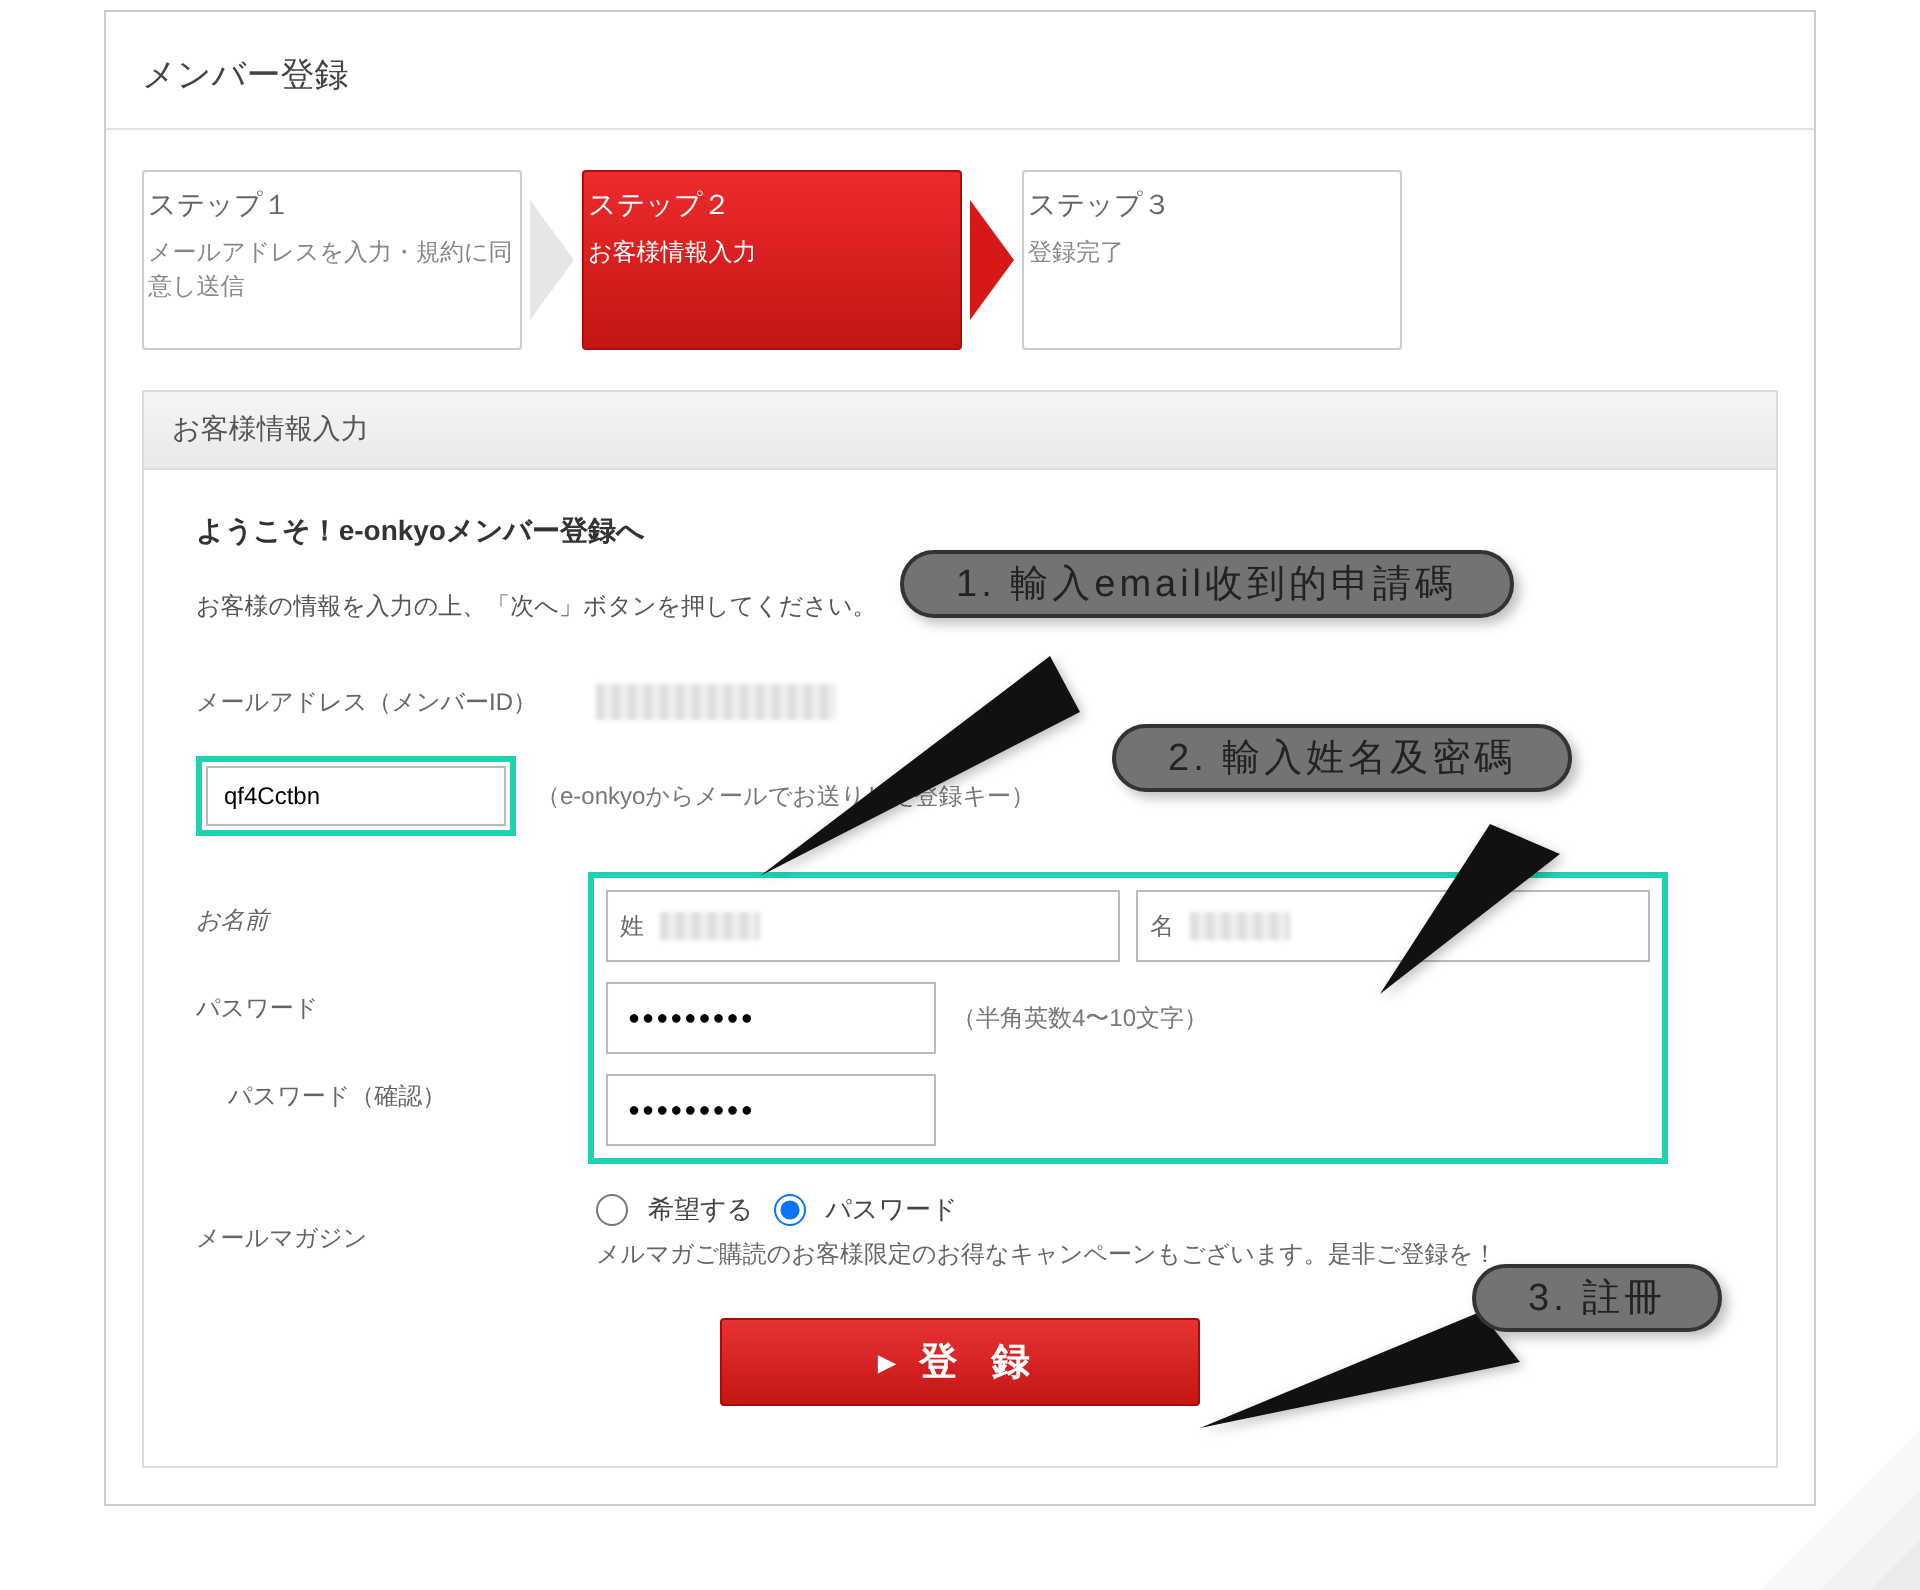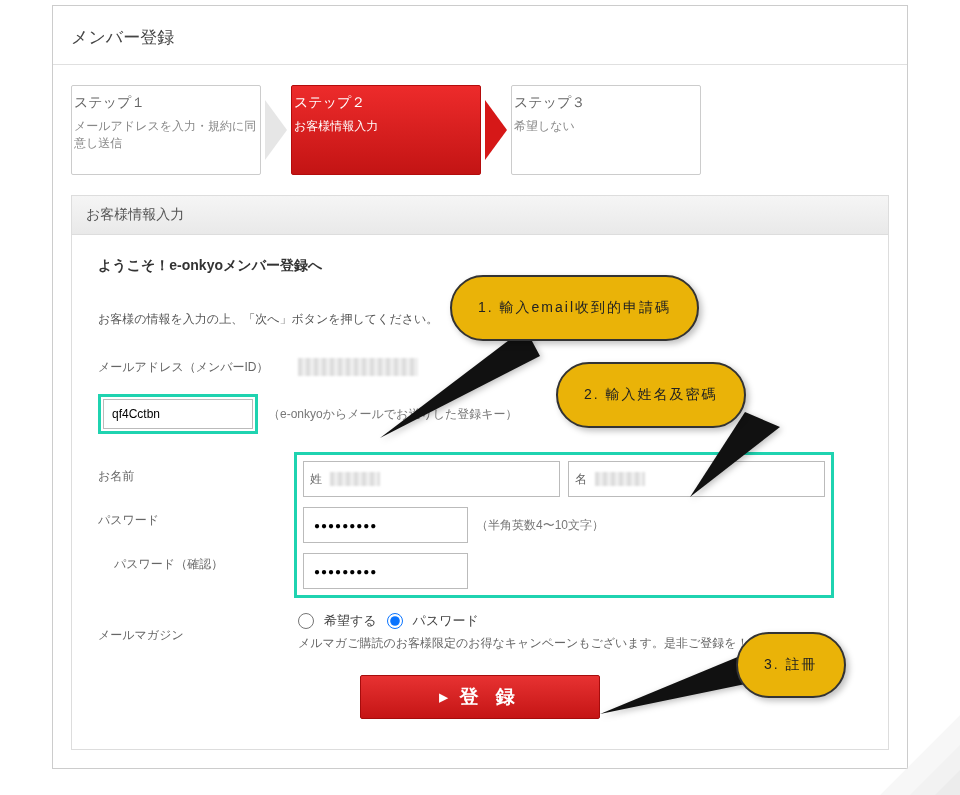--- a/index.html
+++ b/index.html
@@ -74,21 +74,21 @@
       padding: 10px 14px;
       font-size: 14px;
       color: #555;
       border-bottom: 1px solid #ddd;
     }
     .section-body { padding: 22px 26px 30px; }
     .welcome {
       font-size: 14px;
       font-weight: bold;
       color: #333;
-      margin-bottom: 36px;
+      margin-bottom: 20px;
     }
     .intro {
       font-size: 12px;
       color: #555;
       margin-bottom: 30px;
     }
     .form-row {
       display: flex;
       align-items: center;
       margin-bottom: 18px;
@@ -166,25 +166,25 @@
       display: inline-flex;
       align-items: center;
       justify-content: center;
       gap: 6px;
     }
     .submit-btn .tri { font-size: 11px; }
 
     
     .callout {
       position: absolute;
-      background: #eab308;
+      background: #737373;
       border: 2px solid #333;
       border-radius: 36px;
-      padding: 22px 26px;
-      font-size: 14px;
+      padding: 2px 26px;
+      font-size: 19px;
       color: #222;
       white-space: nowrap;
       z-index: 50;
       letter-spacing: 2px;
       box-shadow: 3px 3px 6px rgba(0,0,0,.25);
     }
     .callout-tail {
       position: absolute;
       z-index: 49;
     }
@@ -222,21 +222,21 @@
       <div class="step-title">ステップ２</div>
       <div class="step-sub">お客様情報入力</div>
     </div>
     <div class="step-arrow">
       <svg width="22" height="60">
           <polygon points="0,0 22,30 0,60" fill="#d61818"></polygon>
         </svg>
     </div>
     <div class="step">
       <div class="step-title">ステップ３</div>
-      <div class="step-sub">希望しない</div>
+      <div class="step-sub">登録完了</div>
     </div>
   </div>
 
   <div class="section">
     <div class="section-head">お客様情報入力</div>
     <div class="section-body">
       <div class="welcome">ようこそ！e-onkyoメンバー登録へ</div>
       <div class="intro">お客様の情報を入力の上、「次へ」ボタンを押してください。</div>
 
       <div class="form-row">
@@ -275,21 +275,21 @@
           <span class="hint">（半角英数4〜10文字）</span>
         </div>
         <div style="display:flex;align-items:center;">
           <div class="pw-box">
               <span class="dots">●●●●●●●●●</span>
             </div>
         </div>
       </div>
 
       <div style="position:relative; height:0;">
-        <div style="position:absolute; left:0; top:-130px; font-size:12px; color:#666;">お名前</div>
+        <div style="position:absolute; left:0; top:-130px; font-size:12px; color:#666;font-style:italic;">お名前</div>
         <div style="position:absolute; left:0; top:-86px; font-size:12px; color:#666;">パスワード</div>
         <div style="position:absolute; left:16px; top:-42px; font-size:12px; color:#666;">パスワード（確認）</div>
       </div>
 
       <div class="form-row" style="margin-top:14px; align-items:flex-start;">
         <div class="form-label" style="padding-top:14px;">メールマガジン</div>
         <div class="form-value" style="display:block;">
           <div class="radio-row">
             <input type="radio" name="mag" style="">
             <span>希望する</span>

